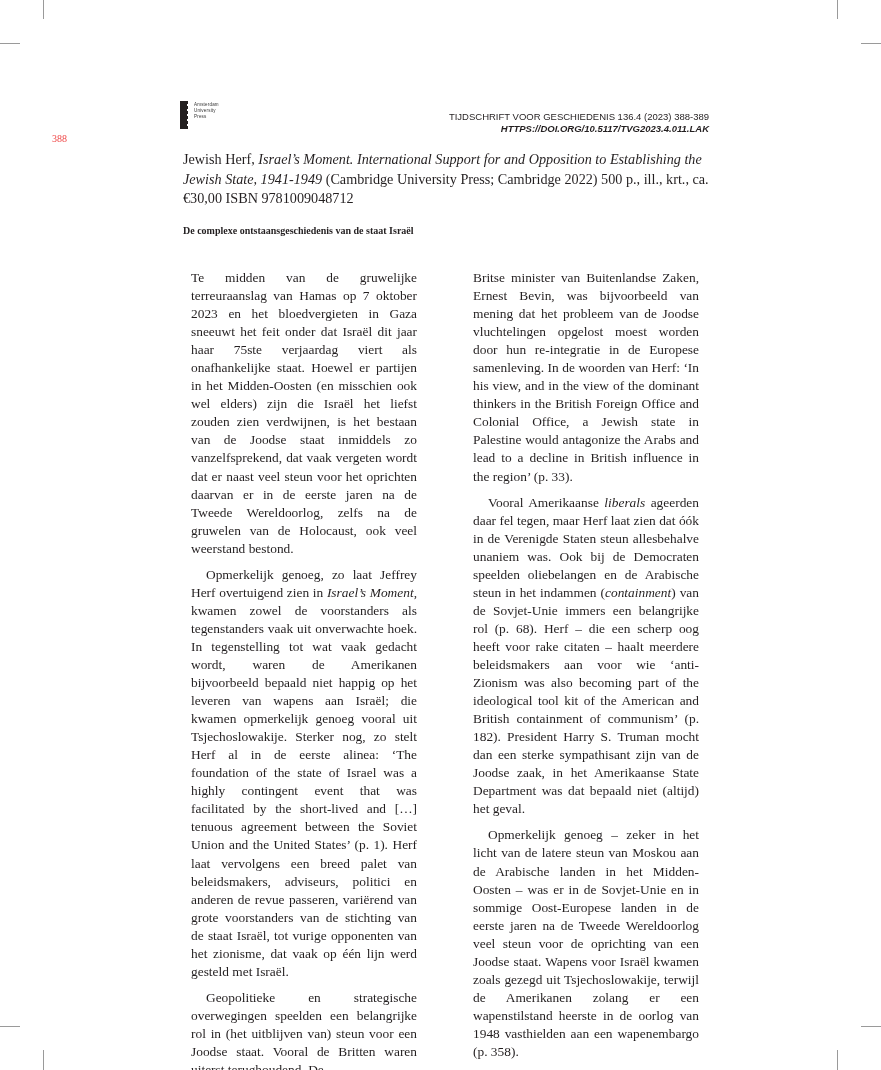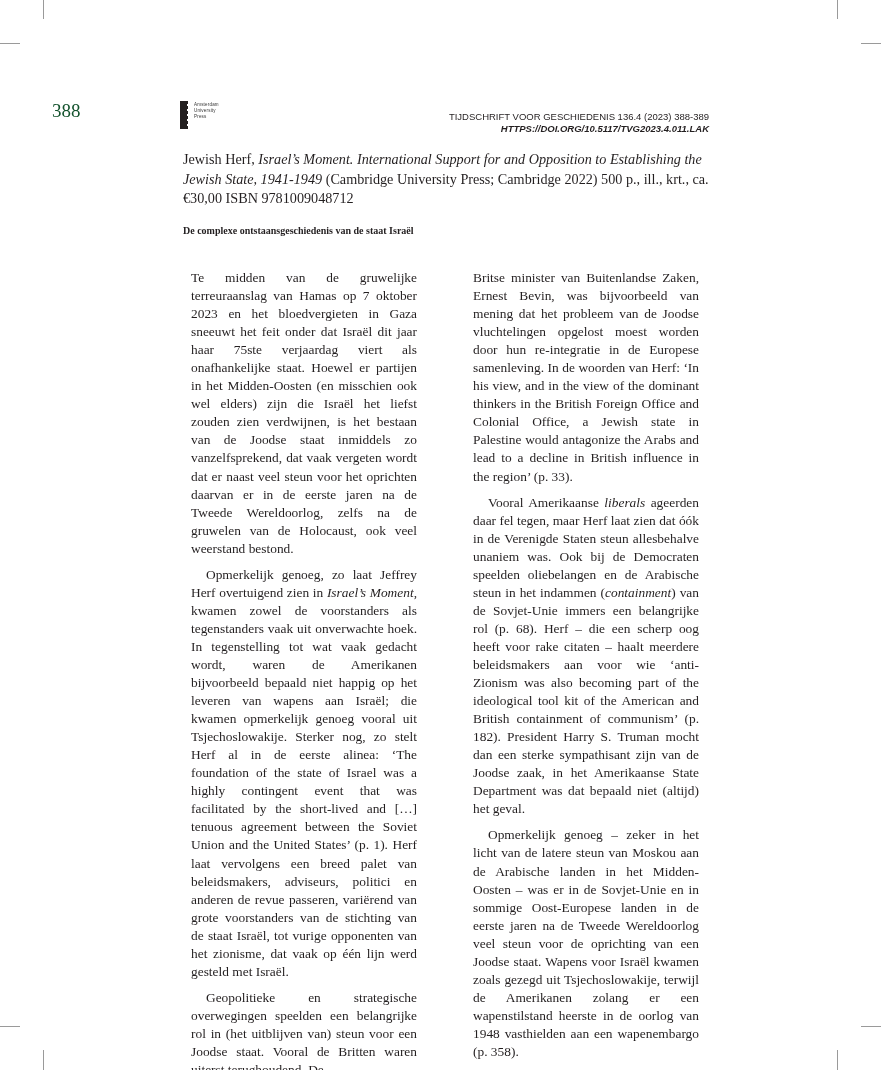--- a/index.html
+++ b/index.html
@@ -1,20 +1,20 @@
 <!DOCTYPE html>
 <html><head>
 <meta charset="utf-8">
 <style>
   html, body { margin: 0; padding: 0; background: #ffffff; }
   body { width: 881px; height: 1070px; position: relative; overflow: hidden; color: #231f20; }
   .crop { position: absolute; background: #9a9a9a; }
   .serif { font-family: "Liberation Serif", "DejaVu Serif", serif; }
   .sans { font-family: "Liberation Sans", "DejaVu Sans", sans-serif; }
-  #page-number { position: absolute; left: 52px; top: 100px; font-size: 19px; color: #14532d; }
+  #page-number { position: absolute; left: 52px; top: 133px; font-size: 10px; color: #ef4444; }
   #logo { position: absolute; left: 180px; top: 101px; display: flex; align-items: flex-start; }
   #logo .mark { width: 8px; height: 28px; background: #231f20; position: relative; }
   #logo .mark i { position: absolute; right: -2px; width: 3px; height: 2px; background: #fff; }
   #logo .txt { margin-left: 6px; font-size: 4.5px; line-height: 6px; color: #333; letter-spacing: 0.2px; margin-top: 1px; }
   #journal { position: absolute; right: 172px; top: 111px; text-align: right; font-size: 9.5px; line-height: 12px; color: #231f20; }
   #journal .doi { font-style: italic; font-weight: bold; }
   #citation { position: absolute; left: 183px; top: 150px; width: 528px; font-size: 14.2px; line-height: 19.5px; }
   #section-title { position: absolute; left: 183px; top: 225px; font-size: 10px; font-weight: bold; }
   .col { position: absolute; top: 261px; width: 242px; font-size: 13.4px; line-height: 18.05px; text-align: justify; hyphens: manual; }
   #col-left { left: 183px; }

